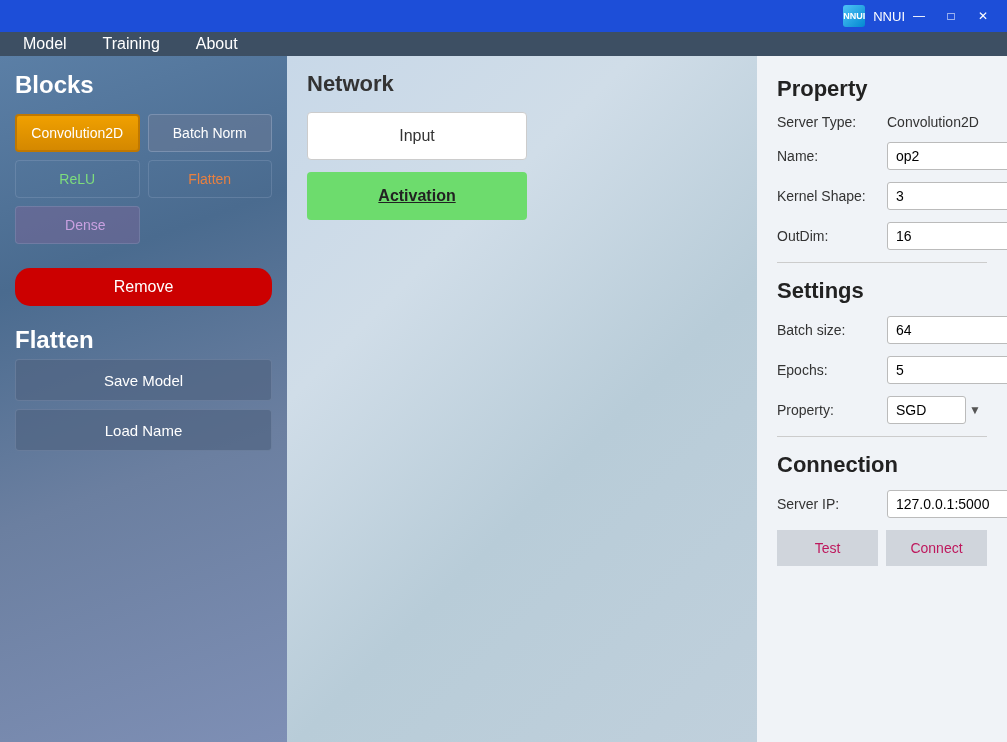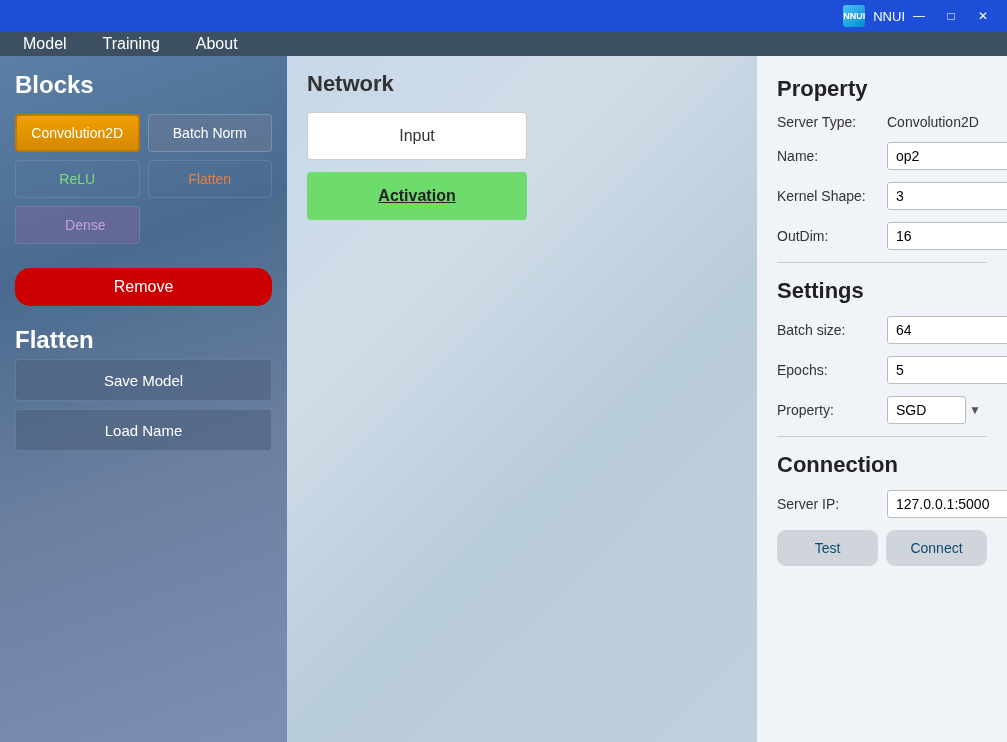--- a/index.html
+++ b/index.html
@@ -301,25 +301,25 @@
 
     .bottom-buttons {
       display: flex;
       gap: 8px;
       margin-top: 10px;
     }
     .bottom-btn {
       flex: 1;
       height: 36px;
       border: none;
-      border-radius: 9px;
+      border-radius: 0;
       font-size: 14px;
       cursor: pointer;
       background: #d0d5dc;
-      color: #0c4a6e;
+      color: #be185d;
     }
   </style>
 </head>
 <body>
 
 <div class="title-bar">
   <div class="title-bar-left">
     <div class="app-logo">NNUI</div>
     <span class="app-title">NNUI</span>
   </div>

